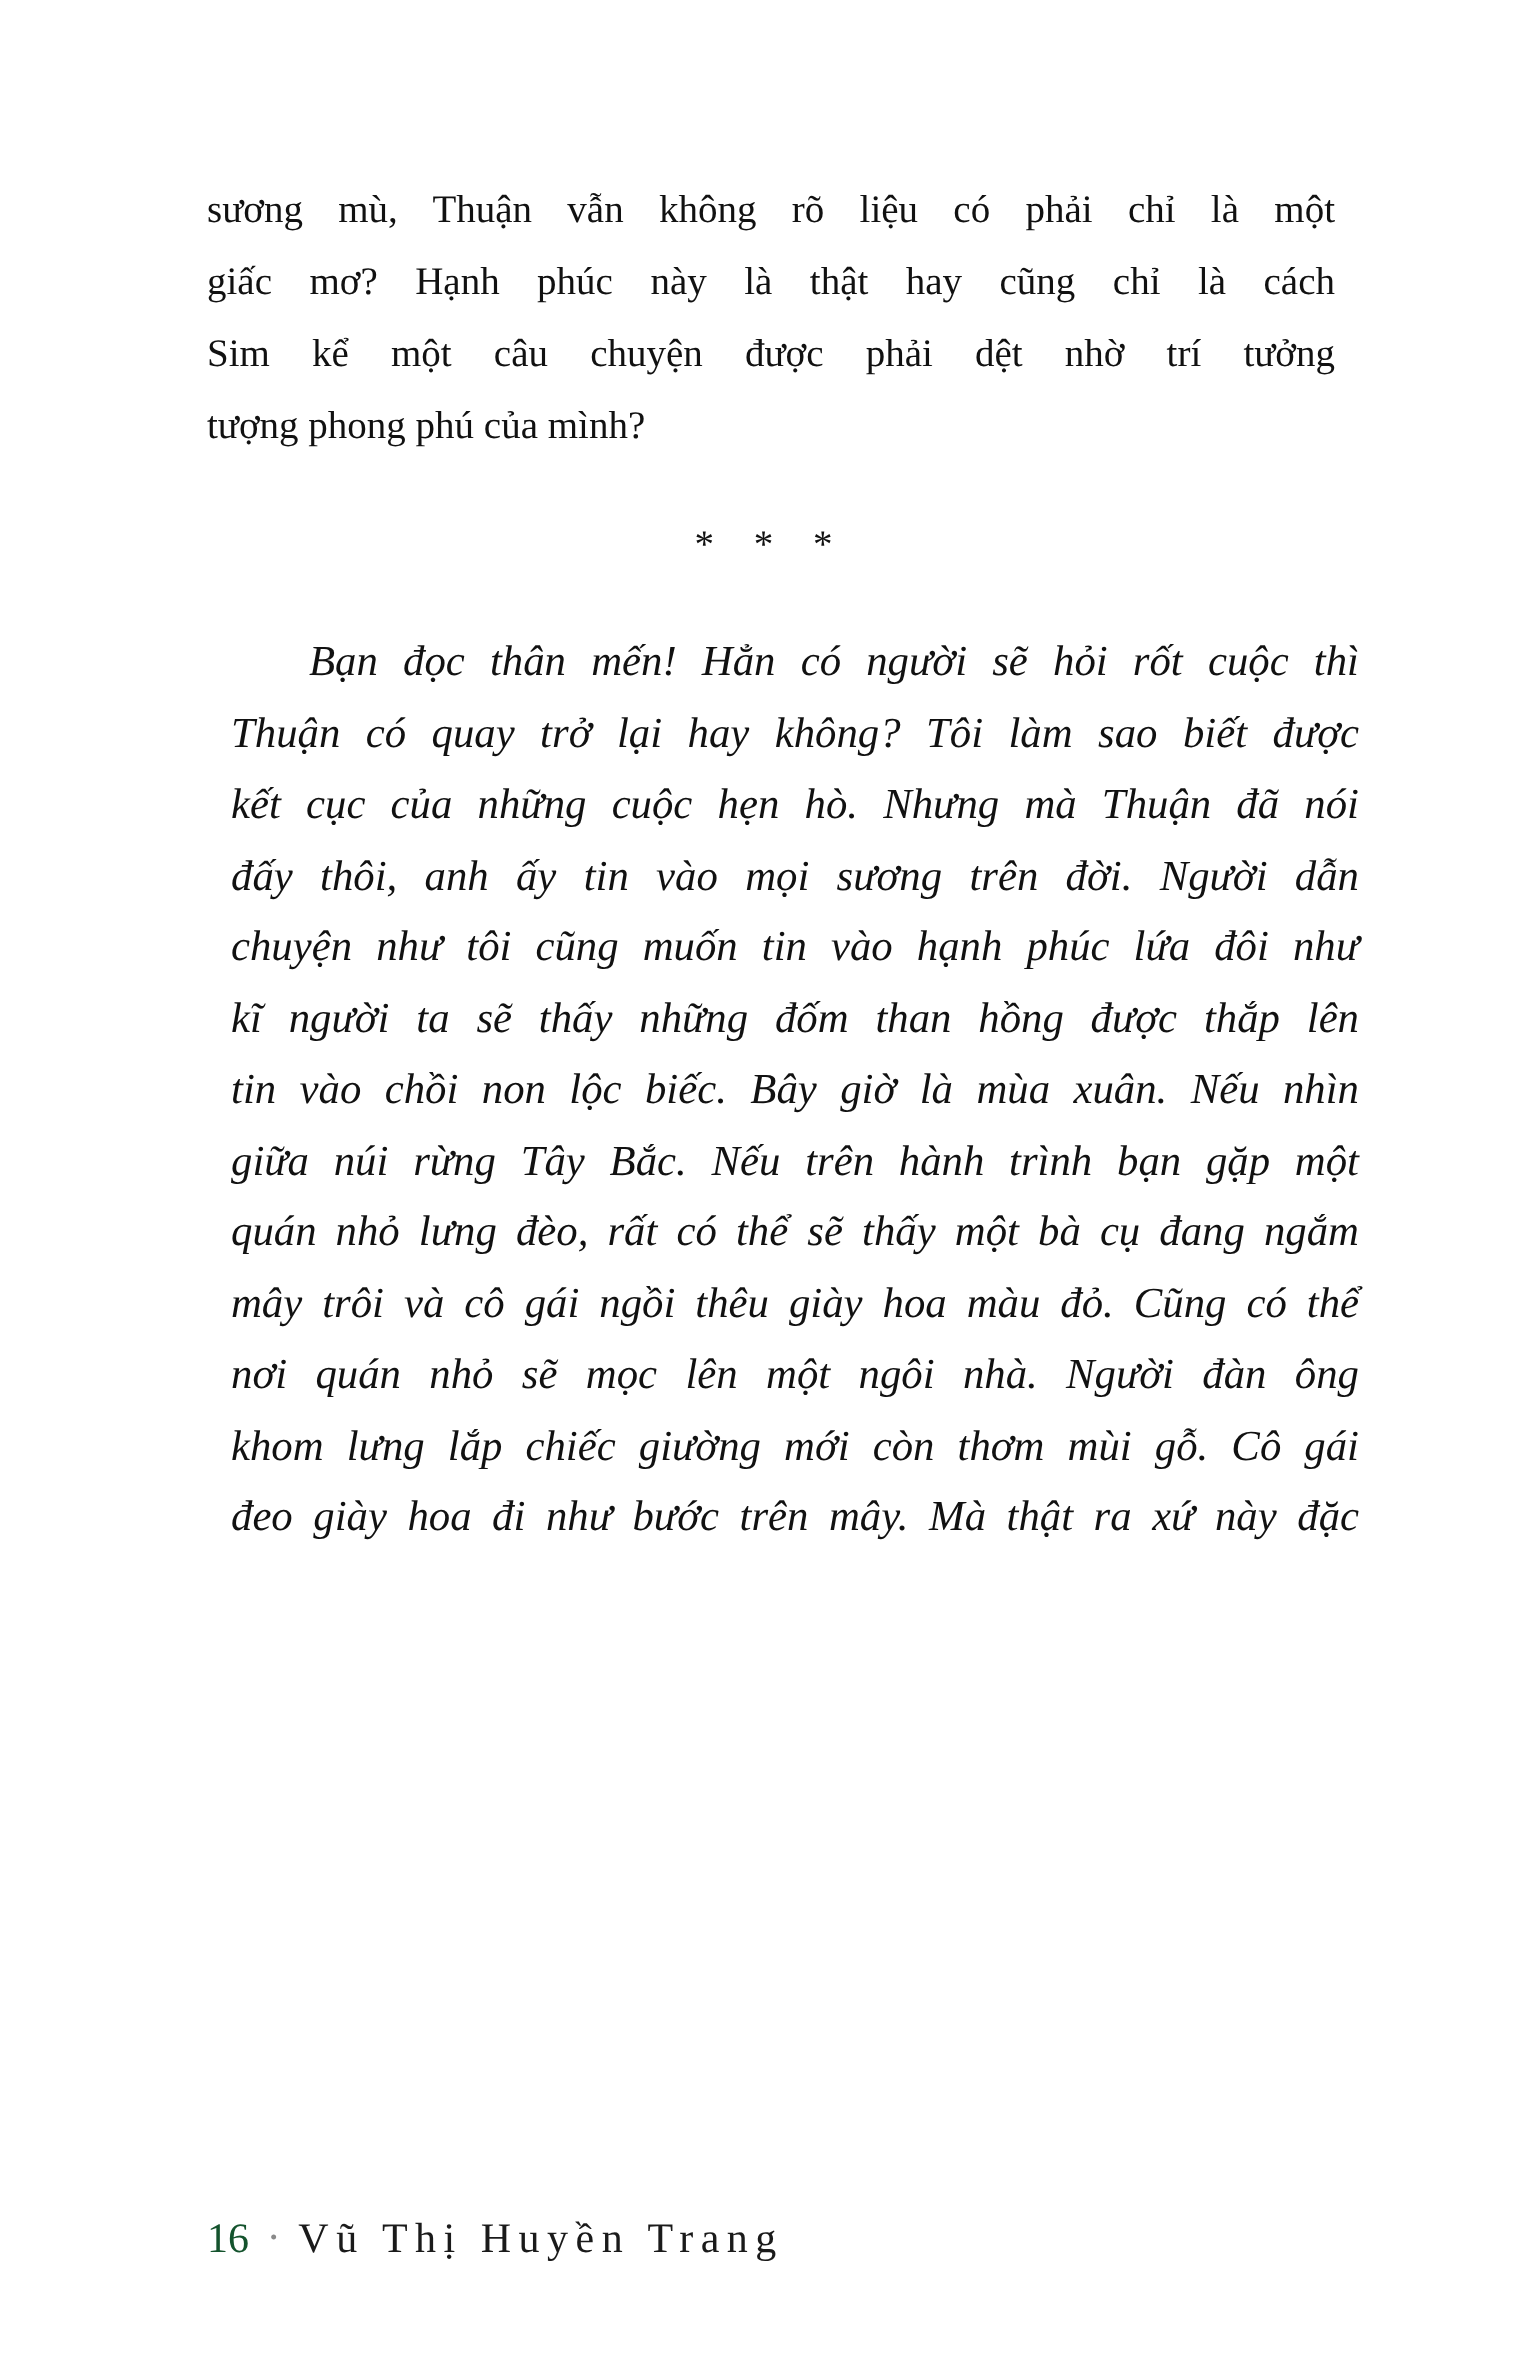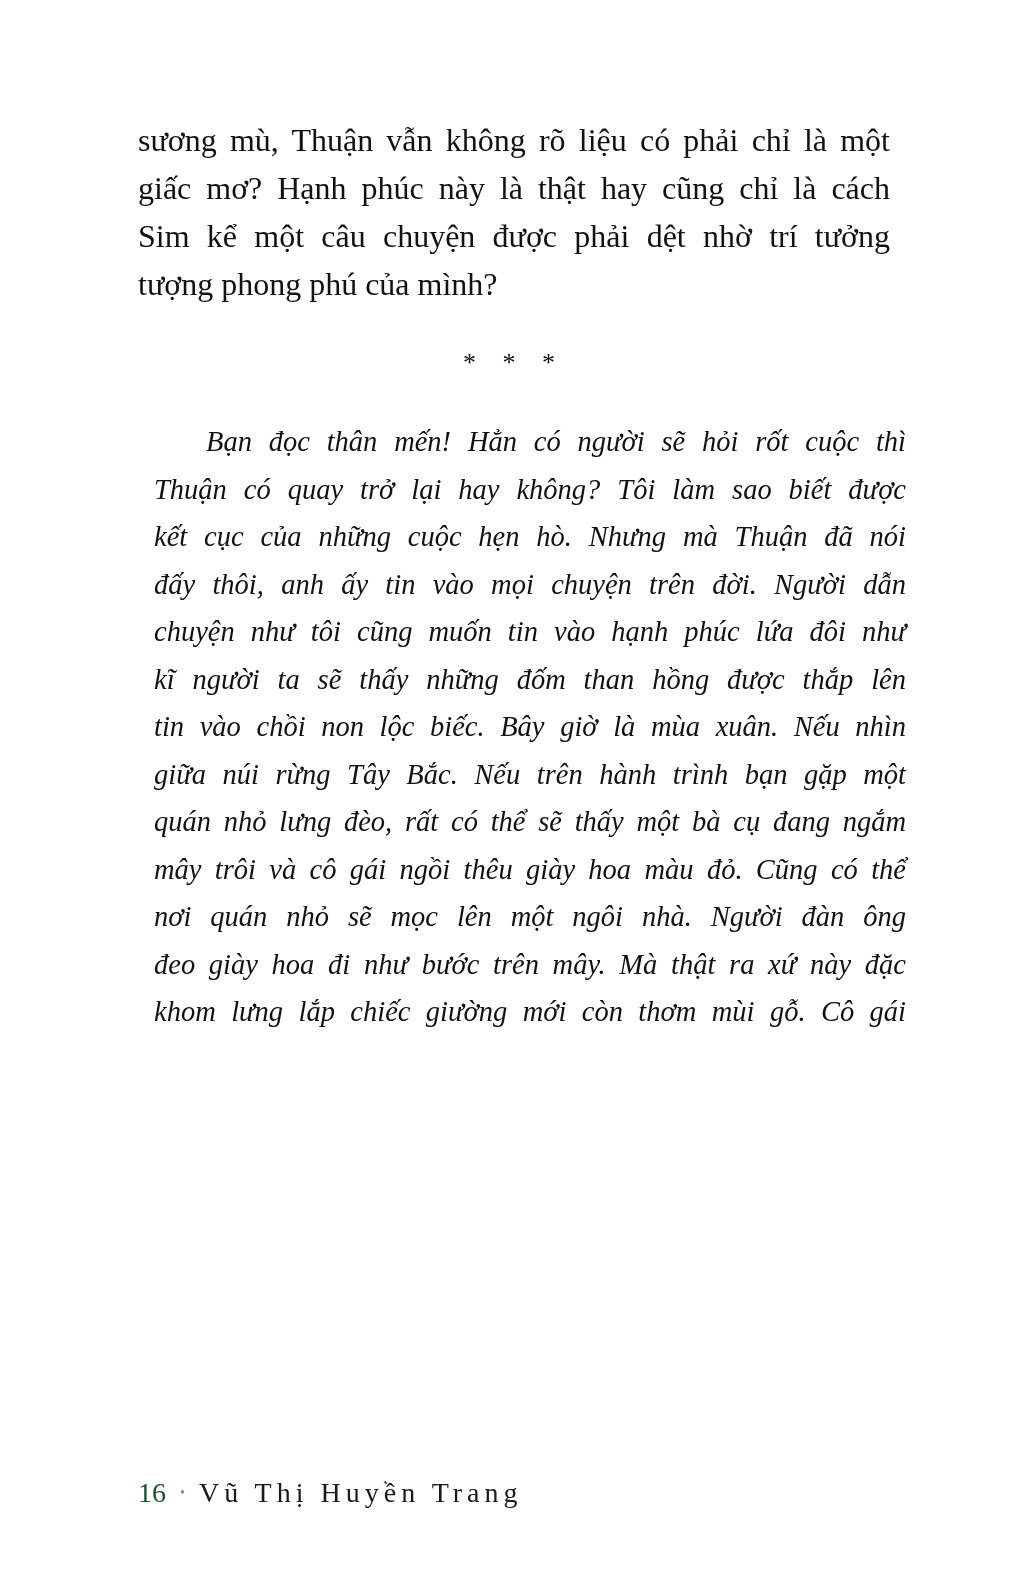--- a/index.html
+++ b/index.html
@@ -14,21 +14,21 @@
     background: #ffffff;
     color: #111111;
     font-family: "Liberation Serif", serif;
     overflow: hidden;
   }
   .text-column {
     position: absolute;
     left: 138px;
     width: 752px;
   }
-  .para1 { top: 116px; font-size: 32px; line-height: 48px; }
+  .para1 { top: 116px; font-size: 26px; line-height: 48px; }
   .para2 { top: 418px; font-size: 28.5px; line-height: 47.5px; font-style: italic; margin-left: 16px; }
   .line {
     text-align: justify;
     text-align-last: justify;
     white-space: normal;
   }
   .line.last {
     text-align-last: left;
   }
   .line.indent {
@@ -78,30 +78,30 @@
     <div class="line">Sim kể một câu chuyện được phải dệt nhờ trí tưởng</div>
     <div class="line last">tượng phong phú của mình?</div>
   </div>
 
   <div class="separator">* * *</div>
 
   <div class="text-column para2">
     <div class="line indent">Bạn đọc thân mến! Hẳn có người sẽ hỏi rốt cuộc thì</div>
     <div class="line">Thuận có quay trở lại hay không? Tôi làm sao biết được</div>
     <div class="line">kết cục của những cuộc hẹn hò. Nhưng mà Thuận đã nói</div>
-    <div class="line">đấy thôi, anh ấy tin vào mọi chuyện trên đời. Người dẫn</div>
+    <div class="line">đấy thôi, anh ấy tin vào mọi sương trên đời. Người dẫn</div>
     <div class="line">chuyện như tôi cũng muốn tin vào hạnh phúc lứa đôi như</div>
     <div class="line">kĩ người ta sẽ thấy những đốm than hồng được thắp lên</div>
     <div class="line">tin vào chồi non lộc biếc. Bây giờ là mùa xuân. Nếu nhìn</div>
     <div class="line">giữa núi rừng Tây Bắc. Nếu trên hành trình bạn gặp một</div>
     <div class="line">quán nhỏ lưng đèo, rất có thể sẽ thấy một bà cụ đang ngắm</div>
     <div class="line">mây trôi và cô gái ngồi thêu giày hoa màu đỏ. Cũng có thể</div>
     <div class="line">nơi quán nhỏ sẽ mọc lên một ngôi nhà. Người đàn ông</div>
+    <div class="line">khom lưng lắp chiếc giường mới còn thơm mùi gỗ. Cô gái</div>
     <div class="line">đeo giày hoa đi như bước trên mây. Mà thật ra xứ này đặc</div>
-    <div class="line">khom lưng lắp chiếc giường mới còn thơm mùi gỗ. Cô gái</div>
   </div>
 
   <div class="footer">
     <span class="page-number">16</span>
     <span class="dot">•</span>
     <span class="author">Vũ Thị Huyền Trang</span>
   </div>
 
 </div>
 

